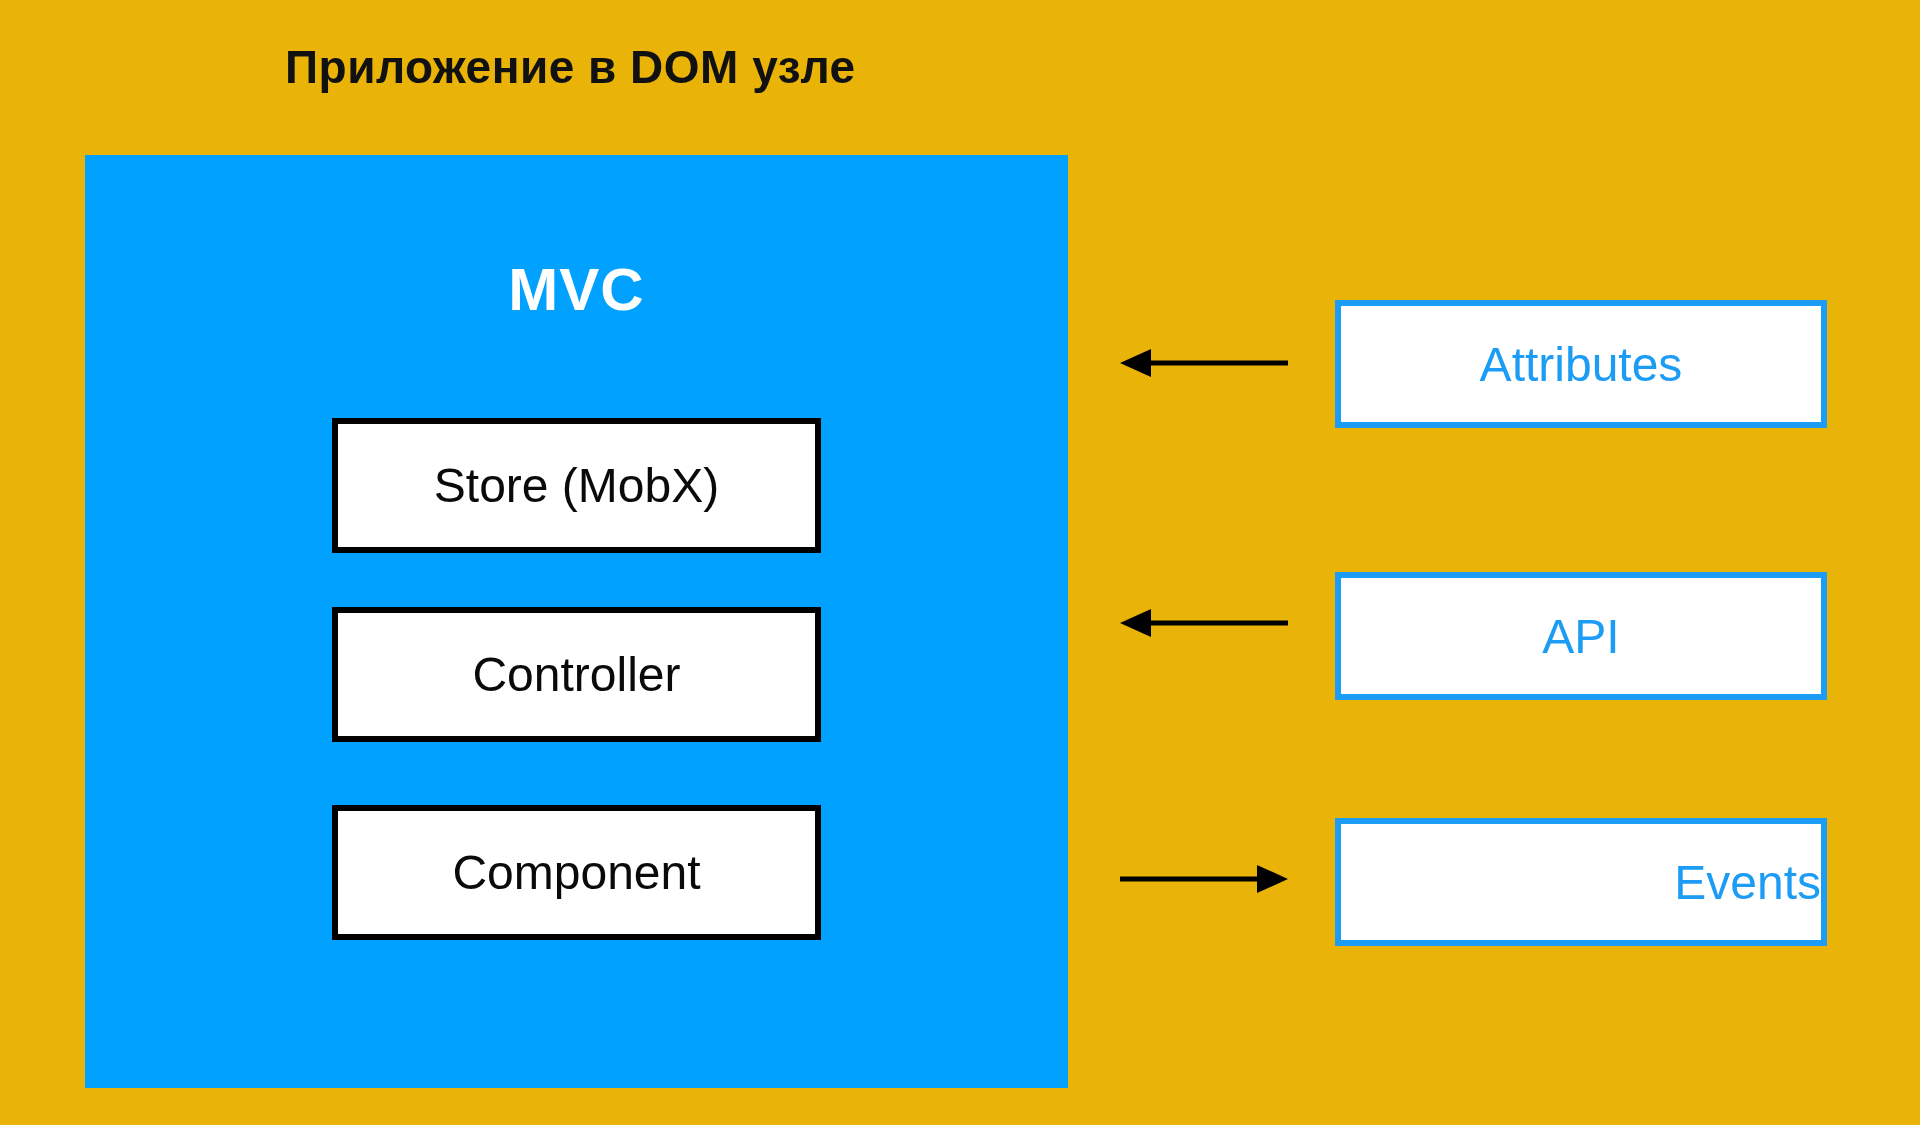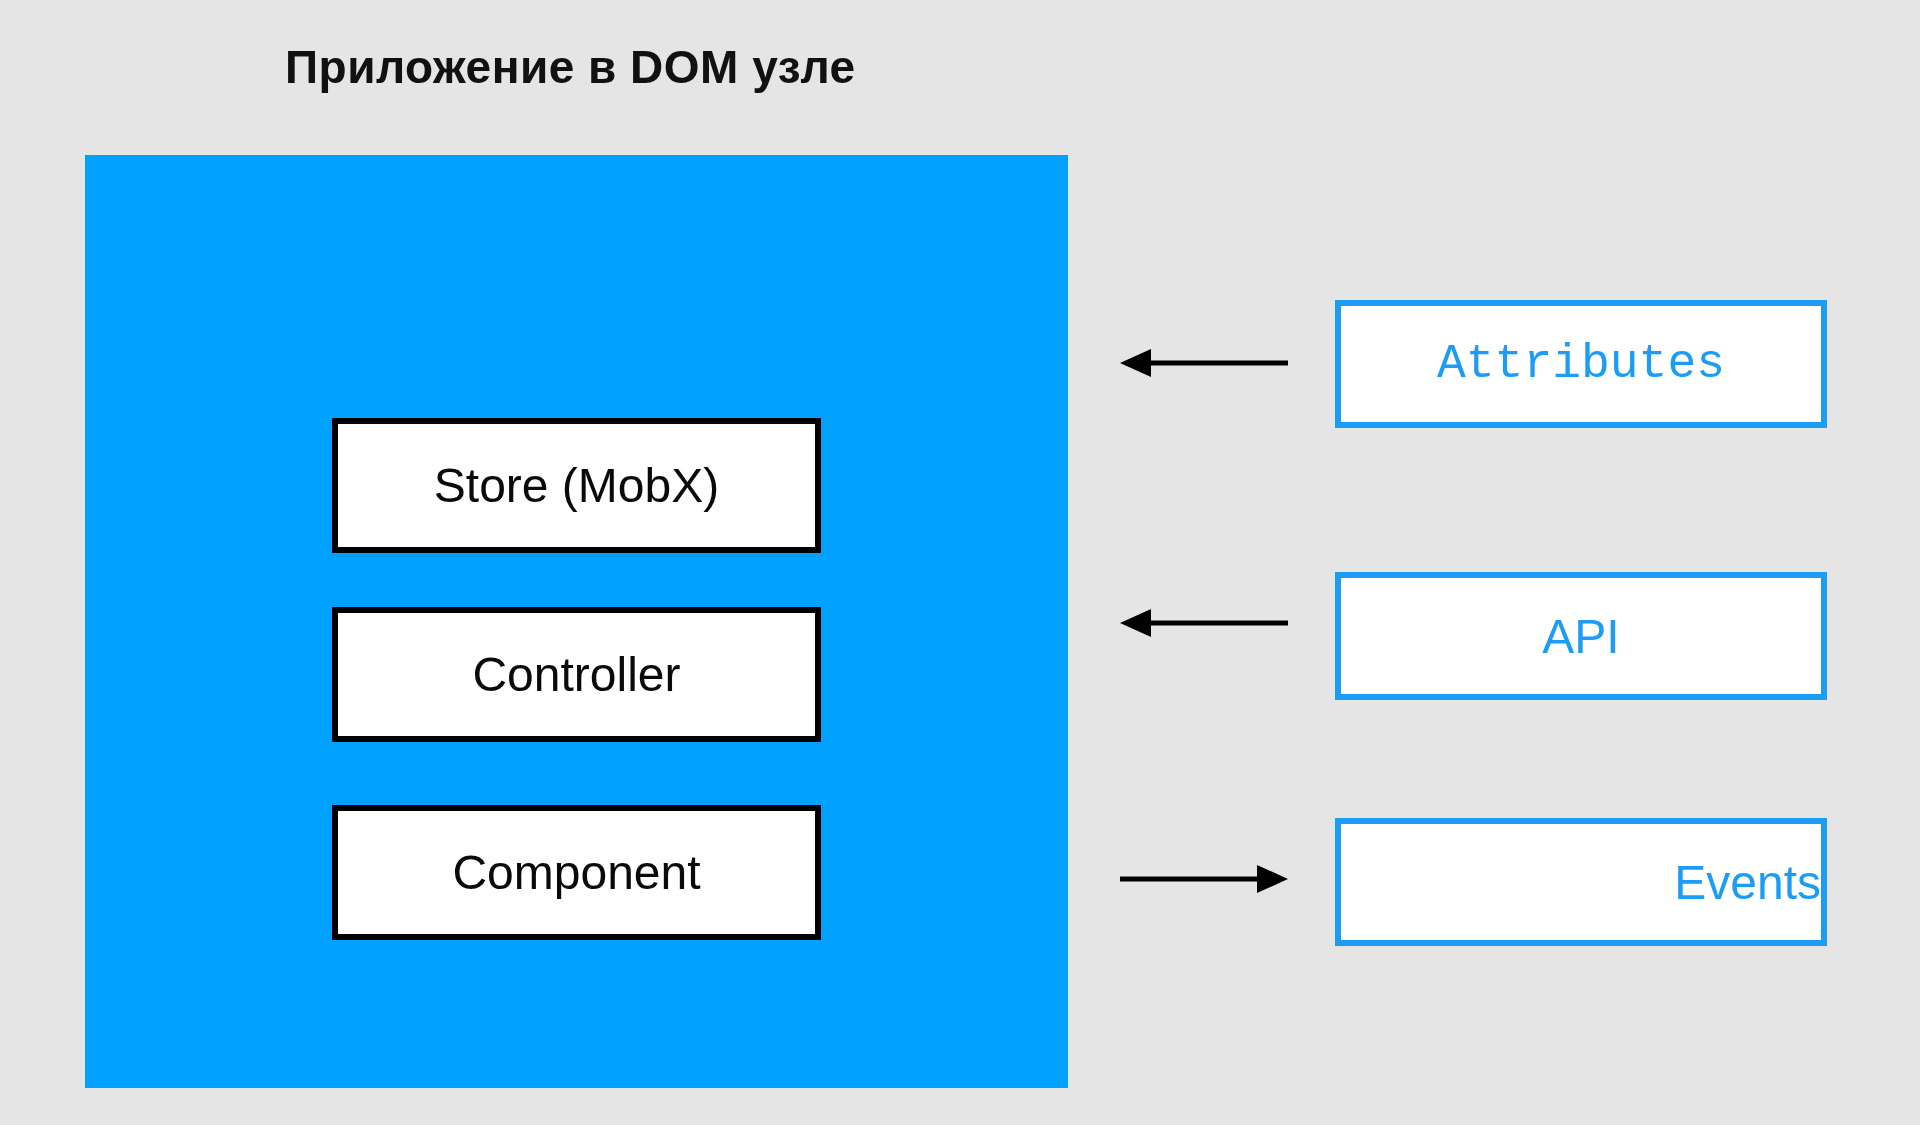--- a/index.html
+++ b/index.html
@@ -8,21 +8,21 @@
     --arrow-black: #000000;
   }
   * { margin: 0; padding: 0; box-sizing: border-box; }
   html, body { background: #ffffff; }
   body { font-family: "Liberation Sans", sans-serif; }
 
   .canvas {
     position: relative;
     width: 1920px;
     height: 1125px;
-    background: #e5e5e5;
+    background: #eab308;
     overflow: hidden;
   }
 
   .diagram-title {
     position: absolute;
     left: 285px;
     top: 40px;
     font-size: 46px;
     font-weight: 700;
     color: #111111;
@@ -82,21 +82,21 @@
     display: flex;
     align-items: center;
     justify-content: center;
   }
   .external-box .external-label {
     font-size: 48px;
     font-weight: 400;
     color: var(--accent-blue);
     white-space: nowrap;
   }
-  .external-attributes { top: 300px; font-family: Liberation Mono, monospace; }
+  .external-attributes { top: 300px; }
   .external-api        { top: 560px; margin-top: 12px; }
   .external-events     { top: 818px; justify-content: flex-end; }
 
   .flow-arrow {
     position: absolute;
     left: 1120px;
     width: 168px;
     height: 32px;
     color: var(--arrow-black);
   }
@@ -106,20 +106,21 @@
   .flow-arrow svg { display: block; width: 168px; height: 32px; }
 </style>
 </head>
 <body>
 
 <div class="canvas">
 
   <div class="diagram-title">Приложение в DOM узле</div>
 
   <div class="app-block">
+    <div class="mvc-label">MVC</div>
 
     <div class="layer-box layer-controller">
       <span class="layer-label">Controller</span>
     </div>
 
     <div class="layer-box layer-store">
       <span class="layer-label">Store (MobX)</span>
     </div>
 
     <div class="layer-box layer-component">

